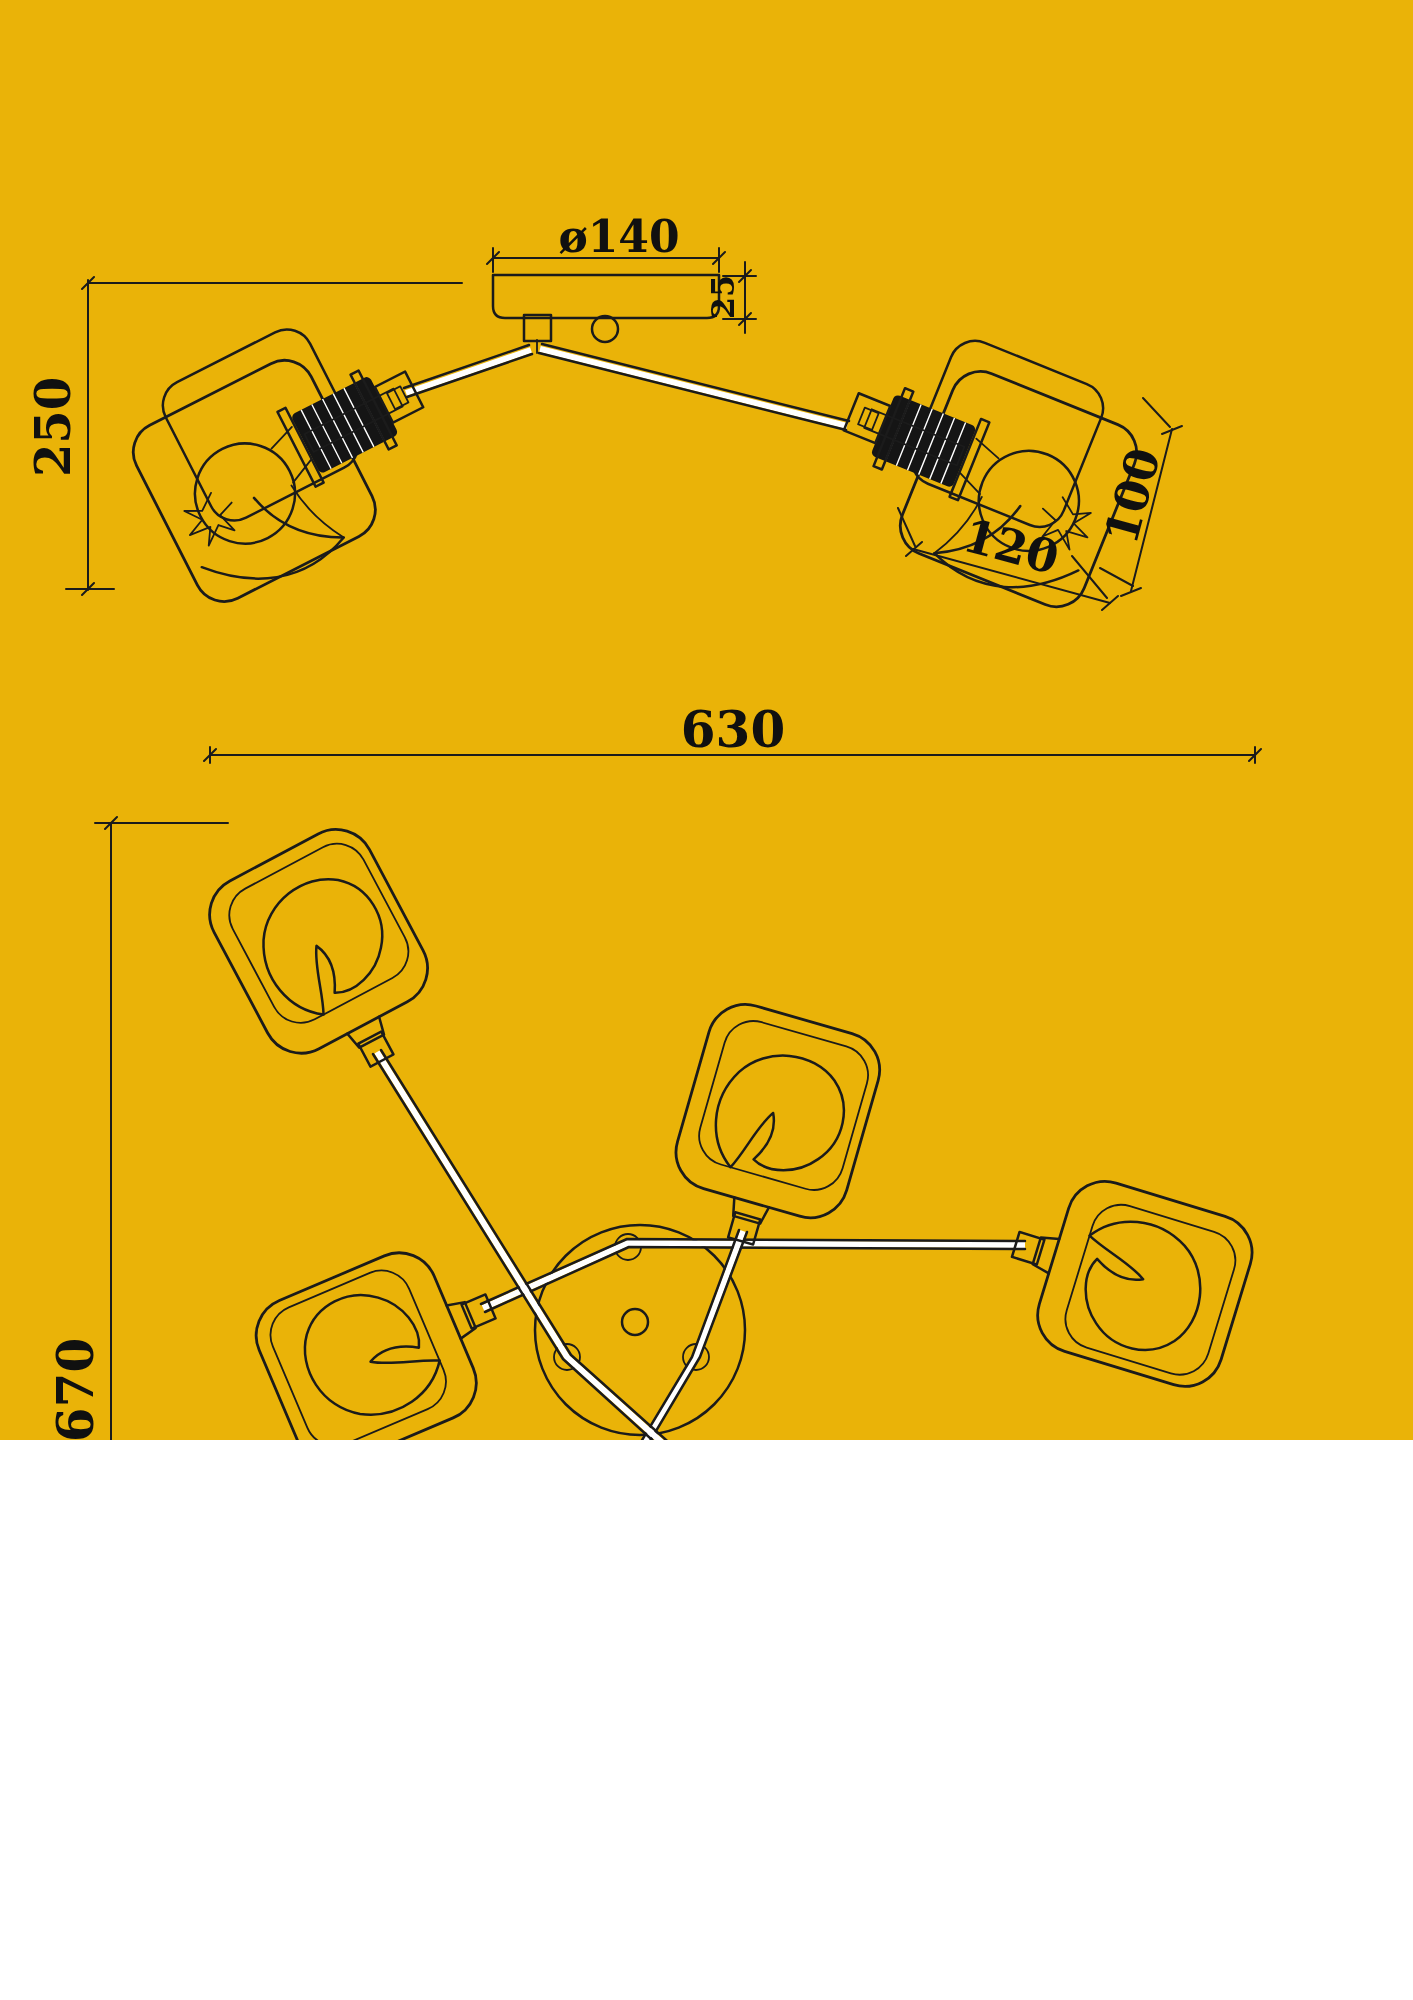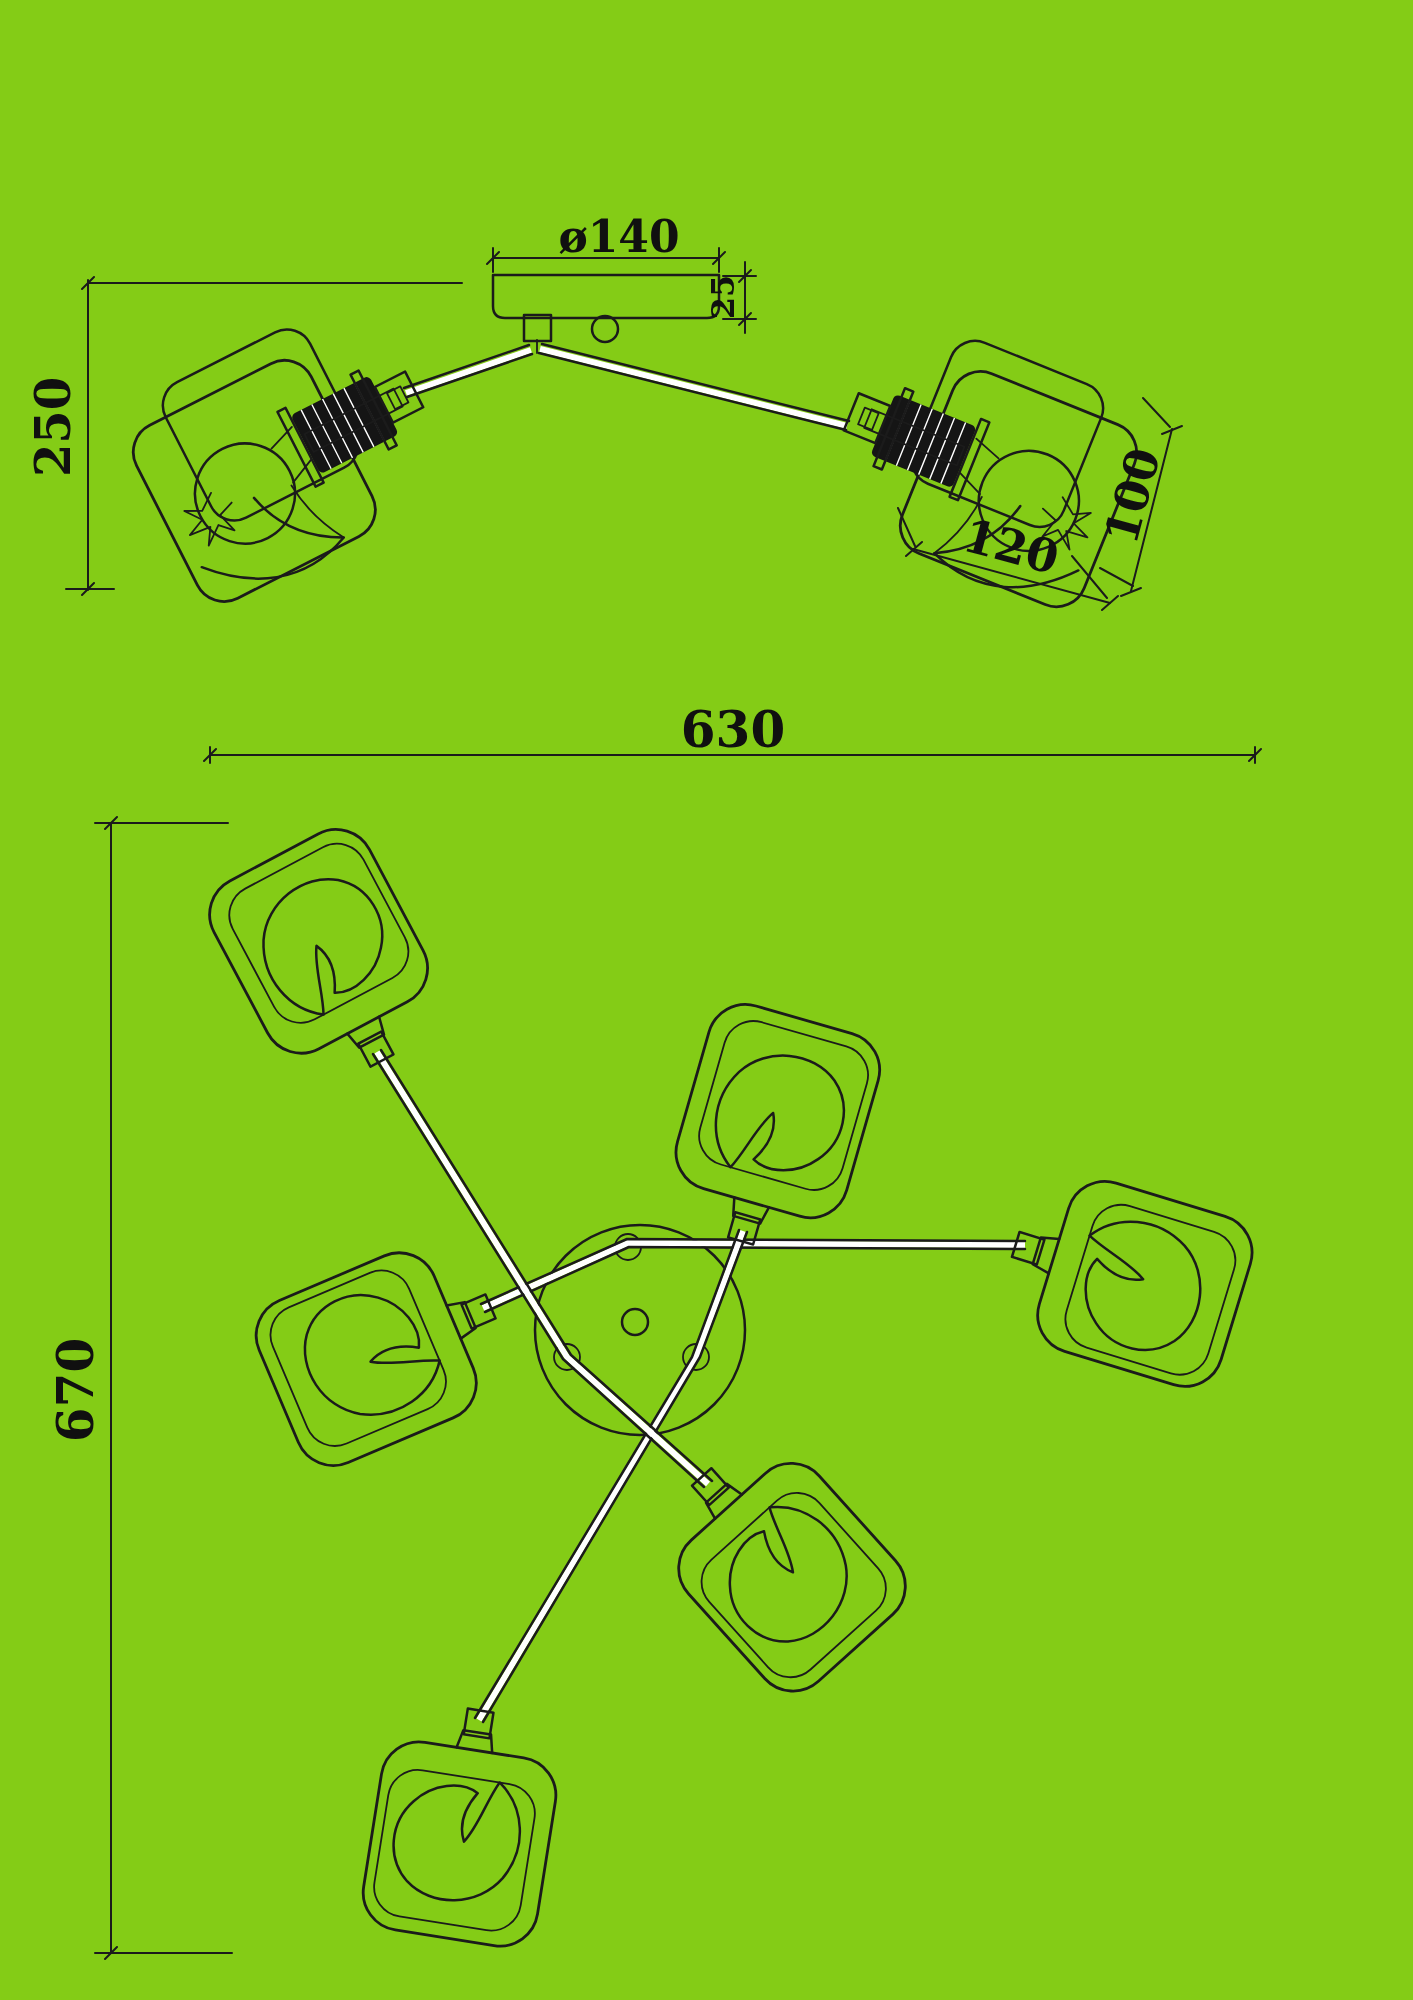--- a/index.html
+++ b/index.html
@@ -1,16 +1,16 @@
 <!DOCTYPE html>
 <html><head>
 <meta charset="utf-8">
 <style>
   html,body{margin:0;padding:0;background:#ffffff;}
-  .canvas{position:relative;width:1413px;height:2000px;background:#84cc16;overflow:hidden;
+  .canvas{position:relative;width:1413px;height:1440px;background:#eab308;overflow:hidden;
           font-family:"DejaVu Serif", serif;text-decoration:underline;}
   svg{display:block;}
   .ln{stroke:#1b1b1b;fill:none;stroke-width:2.5;stroke-linecap:round;stroke-linejoin:round;}
   .ln-thin{stroke:#1b1b1b;fill:none;stroke-width:1.8;stroke-linecap:round;stroke-linejoin:round;}
   .ln-heavy{stroke:#1b1b1b;fill:none;stroke-width:2.8;stroke-linecap:round;stroke-linejoin:round;}
   .dim{stroke:#1b1b1b;fill:none;stroke-width:2;stroke-linecap:round;}
   .rod-under{stroke:#ffffff;fill:none;stroke-width:6;stroke-linecap:butt;stroke-linejoin:round;}
   .blk{fill:#151515;stroke:none;}
   .hatch{stroke:#ffffff;stroke-width:1.4;fill:none;}
   text{font-family:"DejaVu Serif", serif;font-weight:700;fill:#101010;}

